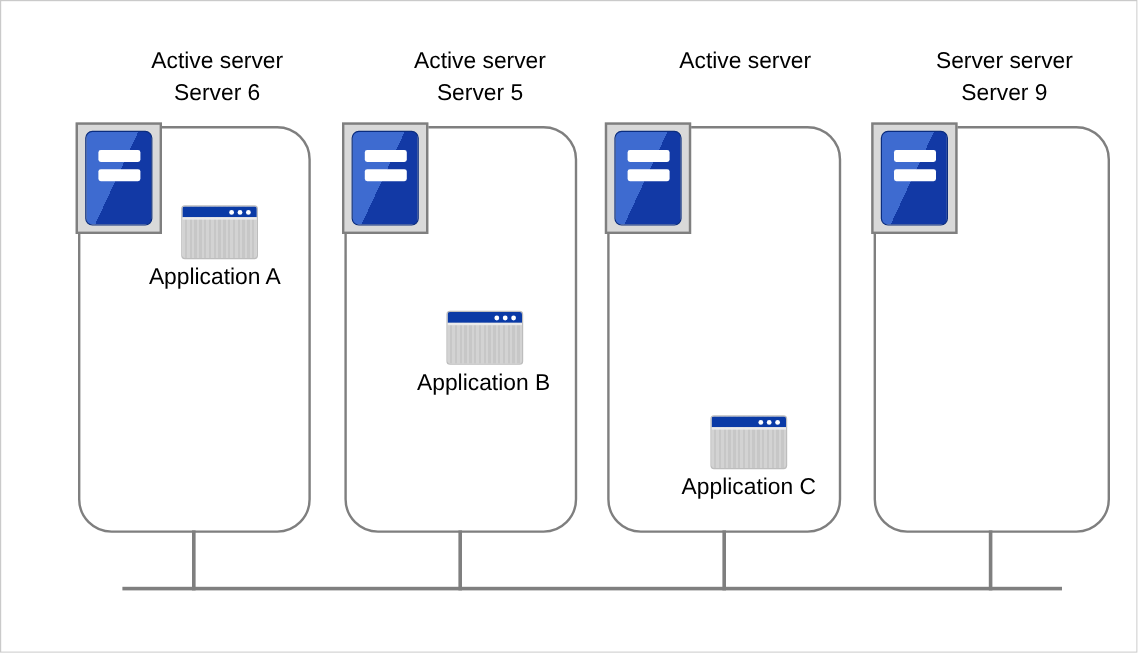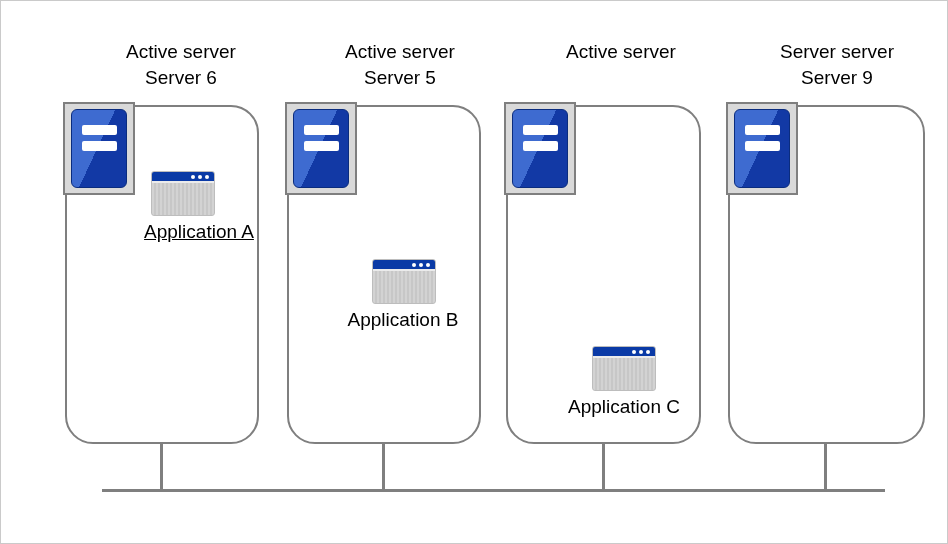--- a/index.html
+++ b/index.html
@@ -120,21 +120,21 @@
 
   .applabel {
     position: absolute;
     width: 180px;
     text-align: center;
     color: var(--text, #000000);
     font-size: 19px;
     line-height: 20px;
     white-space: nowrap;
   }
-  .lA { left: 108px;  top: 221px; text-decoration: underline; }
+  .lA { left: 88px;  top: 221px; }
   .lB { left: 312px; top: 309px; }
   .lC { left: 533px; top: 396px; }
 
   
   .vline {
     position: absolute;
     top: 441px;
     width: 3px;
     height: 50px;
     background: var(--line, #7f7f7f);

